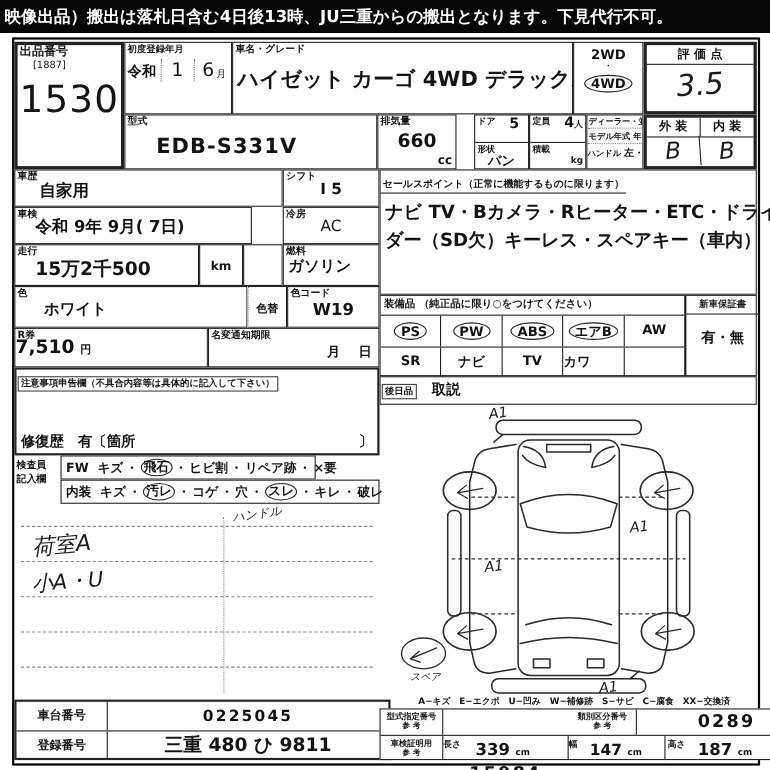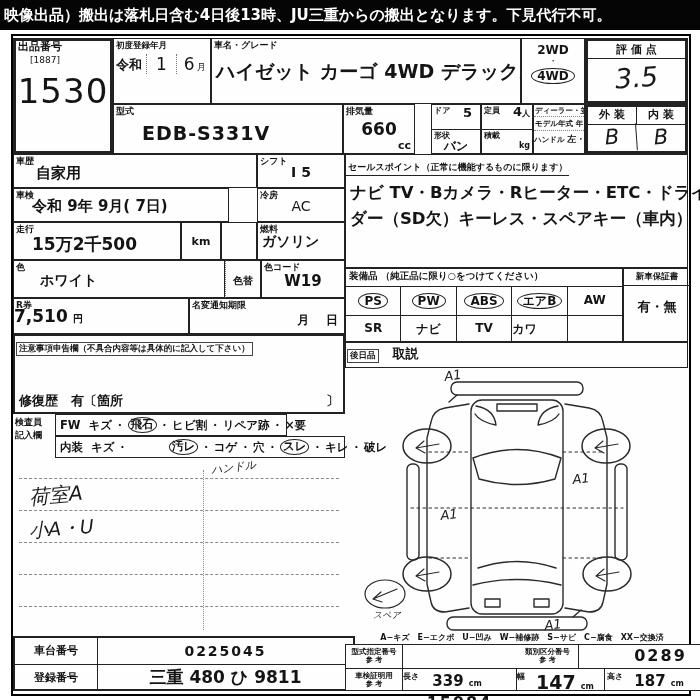--- a/index.html
+++ b/index.html
@@ -191,21 +191,21 @@
     <span>ヒビ割</span>
     <span>・</span>
     <span>リペア跡</span>
     <span>・</span>
     <span>×要</span>
   </div>
   <div class="cell" style="left:42px;top:400px;width:290px;height:22px;border-width:1.5px;font-size:11.5px;font-weight:bold;display:flex;align-items:center;gap:2px;padding-left:4px;white-space:nowrap;">
     <span>内装</span>&nbsp;
     <span>キズ</span>
     <span>・</span>
-    <span class="circ" style="padding:0 2px;margin-left:39px;">汚レ</span>
+    <span class="circ" style="padding:0 2px;">汚レ</span>
     <span>・</span>
     <span>コゲ</span>
     <span>・</span>
     <span>穴</span>
     <span>・</span>
     <span class="circ" style="padding:0 2px;text-align:center;">スレ</span>
     <span>・</span>
     <span>キレ</span>
     <span>・</span>
     <span>破レ</span>
@@ -355,21 +355,21 @@
         <span class="val" style="font-size:7.5px;font-weight:bold;line-height:9px;padding-top:2px;">車検証明用</span>
         <span class="val" style="font-size:7px;font-weight:bold;line-height:8px;">参 考</span>
       </span>
       <span style="width:113px;border-right:1px solid #222;padding-top:2px;">
         <span style="font-size:8px;font-weight:bold;vertical-align:top;">長さ</span>
         <span style="font-size:15px;font-weight:bold;padding-left:8px;">339</span>
         <span style="font-size:8px;font-weight:bold;">cm</span>
       </span>
       <span style="width:87px;border-right:1px solid #222;padding-top:2px;">
         <span style="font-size:8px;font-weight:bold;vertical-align:top;">幅</span>
-        <span style="font-size:19px;font-weight:bold;padding-left:6px;">147</span>
+        <span style="font-size:14px;font-weight:bold;padding-left:6px;">147</span>
         <span style="font-size:8px;font-weight:bold;">cm</span>
       </span>
       <span style="flex:1;padding-top:2px;">
         <span style="font-size:8px;font-weight:bold;vertical-align:top;padding-left:2px;">高さ</span>
         <span style="font-size:15px;font-weight:bold;padding-left:6px;">187</span>
         <span style="font-size:8px;font-weight:bold;">cm</span>
       </span>
     </div>
   </div>
 

